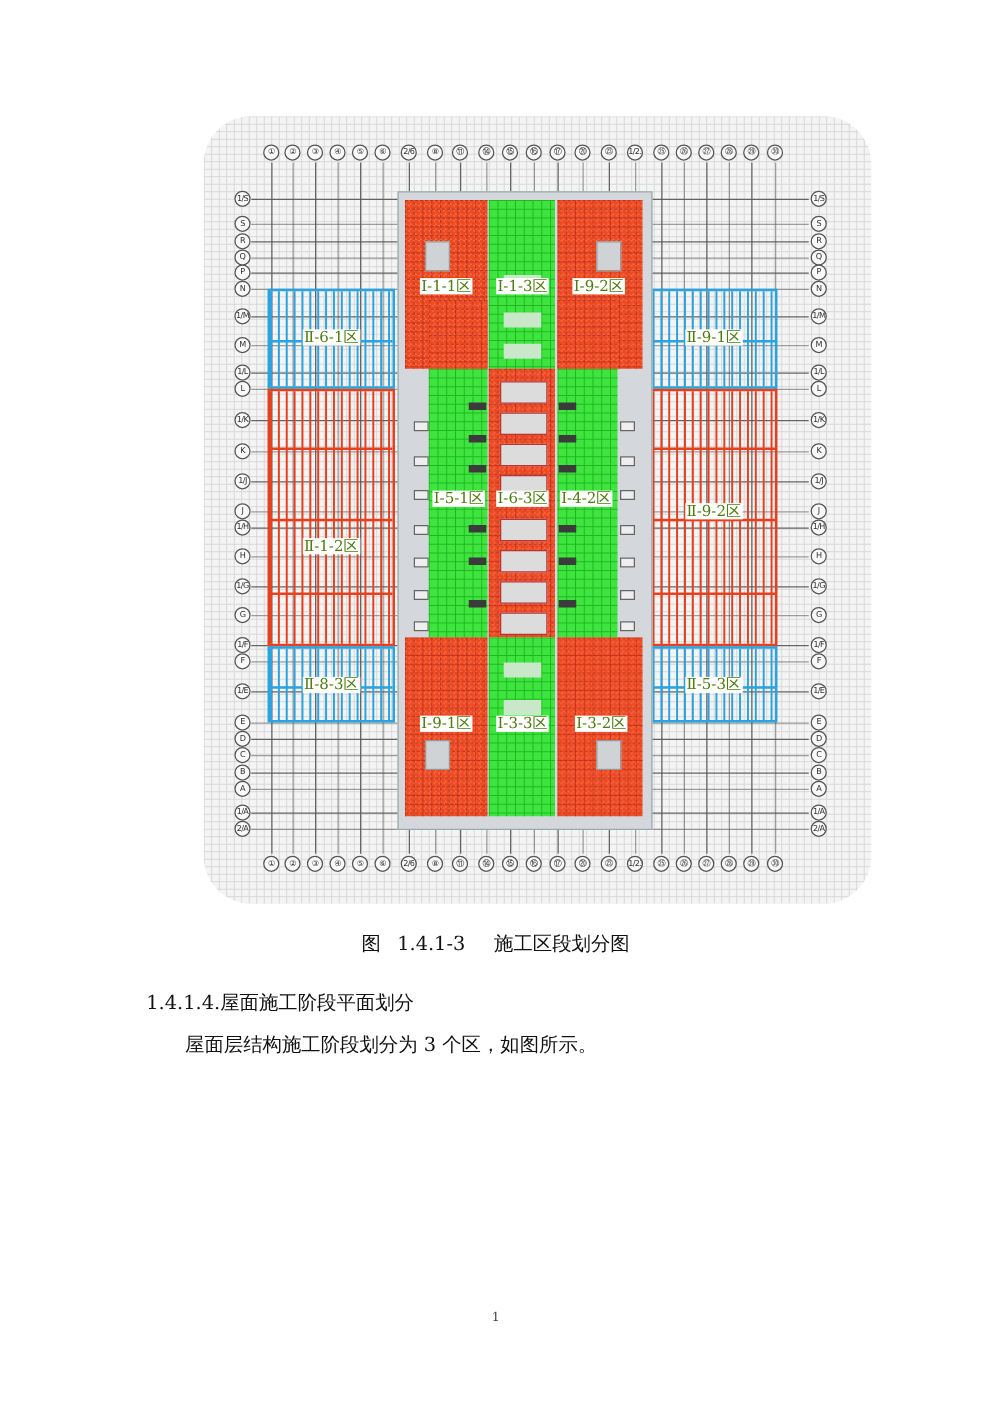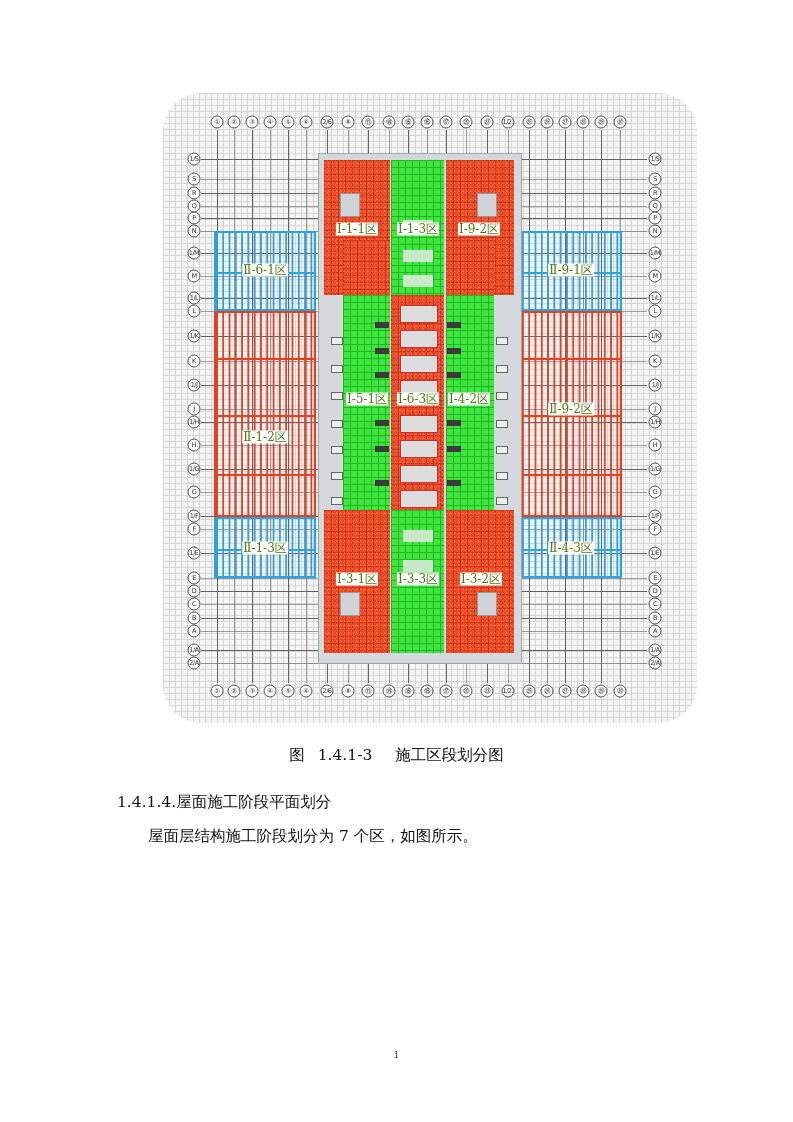--- a/index.html
+++ b/index.html
@@ -200,35 +200,35 @@
     <div class="zone-label" style="left: 102px; top: 177px;">Ⅱ-6-1区</div>
     <div class="zone-grid zone-red" style="left: 51px; top: 218px; width: 102px; height: 206px;">
       <div class="zone-hbar" style="top: 102px; background: rgb(232, 64, 30);"></div>
       <div class="zone-hbar" style="top: 45.32px; background: rgb(232, 64, 30);"></div>
       <div class="zone-hbar" style="top: 160.68px; background: rgb(232, 64, 30);"></div>
     </div>
     <div class="zone-label" style="left: 102px; top: 316px; margin-top: 28px;">Ⅱ-1-2区</div>
     <div class="zone-grid zone-blue" style="left: 51px; top: 424px; width: 102px; height: 61px;">
       <div class="zone-hbar" style="top: 29.5px; background: rgb(42, 164, 224);"></div>
     </div>
-    <div class="zone-label" style="left: 102px; top: 455px;">Ⅱ-1-3区</div>
+    <div class="zone-label" style="left: 102px; top: 455px;">Ⅱ-8-3区</div>
     <div class="zone-grid zone-blue" style="left: 357px; top: 138px; width: 102px; height: 80px;">
       <div class="zone-hbar" style="top: 39px; background: rgb(42, 164, 224);"></div>
     </div>
     <div class="zone-label" style="left: 408px; top: 177px;">Ⅱ-9-1区</div>
     <div class="zone-grid zone-red" style="left: 357px; top: 218px; width: 102px; height: 206px;">
       <div class="zone-hbar" style="top: 102px; background: rgb(232, 64, 30);"></div>
       <div class="zone-hbar" style="top: 45.32px; background: rgb(232, 64, 30);"></div>
       <div class="zone-hbar" style="top: 160.68px; background: rgb(232, 64, 30);"></div>
     </div>
     <div class="zone-label" style="left: 408px; top: 316px;">Ⅱ-9-2区</div>
     <div class="zone-grid zone-blue" style="left: 357px; top: 424px; width: 102px; height: 61px;">
       <div class="zone-hbar" style="top: 29.5px; background: rgb(42, 164, 224);"></div>
     </div>
-    <div class="zone-label" style="left: 408px; top: 455px;">Ⅱ-4-3区</div>
+    <div class="zone-label" style="left: 408px; top: 455px;">Ⅱ-5-3区</div>
     <div class="building" style="left: 155px; top: 60px;"></div>
     <div class="stair" style="left: 168px; top: 244px;"></div>
     <div class="stair" style="left: 333px; top: 244px;"></div>
     <div class="stair" style="left: 168px; top: 272px;"></div>
     <div class="stair" style="left: 333px; top: 272px;"></div>
     <div class="stair" style="left: 168px; top: 299px;"></div>
     <div class="stair" style="left: 333px; top: 299px;"></div>
     <div class="stair" style="left: 168px; top: 327px;"></div>
     <div class="stair" style="left: 333px; top: 327px;"></div>
     <div class="stair" style="left: 168px; top: 353px;"></div>
@@ -280,30 +280,30 @@
     <div class="dark-slot" style="left: 212px; top: 353px;"></div>
     <div class="dark-slot" style="left: 284px; top: 353px;"></div>
     <div class="dark-slot" style="left: 212px; top: 387px;"></div>
     <div class="dark-slot" style="left: 284px; top: 387px;"></div>
     <div class="zone-label" style="left: 194px; top: 136px;">Ⅰ-1-1区</div>
     <div class="zone-label" style="left: 255px; top: 136px;">Ⅰ-1-3区</div>
     <div class="zone-label" style="left: 316px; top: 136px;">Ⅰ-9-2区</div>
     <div class="zone-label" style="left: 204px; top: 306px;">Ⅰ-5-1区</div>
     <div class="zone-label" style="left: 255px; top: 306px;">Ⅰ-6-3区</div>
     <div class="zone-label" style="left: 306px; top: 306px;">Ⅰ-4-2区</div>
-    <div class="zone-label" style="left: 194px; top: 486px;">Ⅰ-3-1区</div>
+    <div class="zone-label" style="left: 194px; top: 486px;">Ⅰ-9-1区</div>
     <div class="zone-label" style="left: 255px; top: 486px;">Ⅰ-3-3区</div>
     <div class="zone-label" style="left: 318px; top: 486px;">Ⅰ-3-2区</div>
   </div>
 
 <div class="caption">
   <span>图</span>
   <span>1.4.1-3</span>
   <span style="margin-left:14px;">施工区段划分图</span>
 </div>
 
 <div class="heading">
   <span>1.4.1.4.</span><span>屋面施工阶段平面划分</span>
 </div>
 
-<div class="para">屋面层结构施工阶段划分为 7 个区，如图所示。</div>
+<div class="para">屋面层结构施工阶段划分为 3 个区，如图所示。</div>
 
 <div class="pagenum">1</div>
 
 </body></html>

